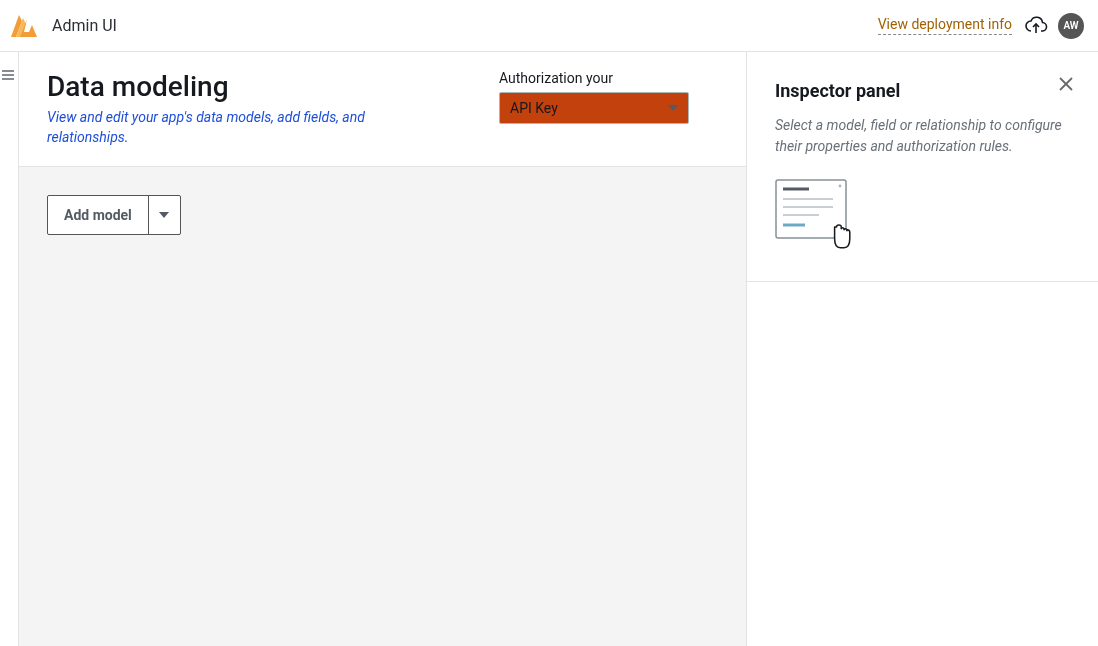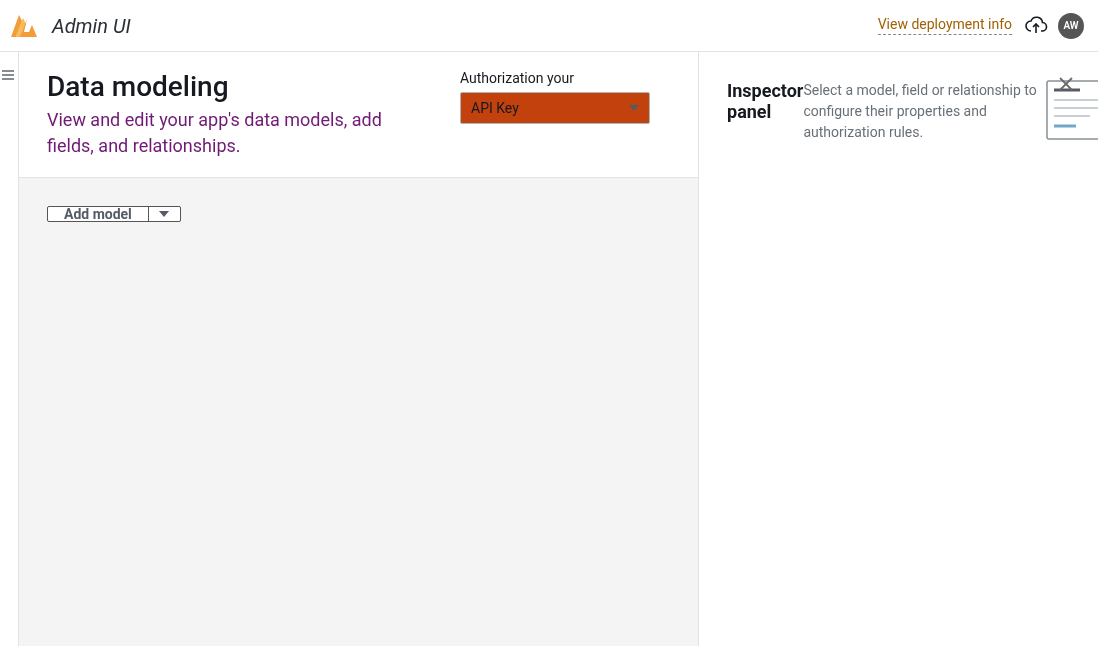--- a/index.html
+++ b/index.html
@@ -23,24 +23,23 @@
     padding: 0 14px 0 10px;
     border-bottom: 1px solid #e3e3e3;
     background: #fff;
   }
   .logo {
     width: 28px; height: 28px;
     margin-right: 14px;
     display: inline-flex; align-items: center; justify-content: center;
   }
   .app-title {
-    font-size: 20px;
+    font-size: 16px;
     font-weight: 400;
     color: #2b2f36;
-    font-style: italic;
   }
   .header-spacer { flex: 1; }
   .deploy-link {
     font-size: 14px;
     color: #a16207;
     border-bottom: 1px dashed #888;
     padding-bottom: 2px;
     margin-right: 12px;
     cursor: pointer;
   }
@@ -95,23 +94,24 @@
     gap: 52px;
   }
   .main-title-wrap { flex: 1; max-width: 380px; }
   .main-title {
     font-size: 28px;
     font-weight: 500;
     color: #16191f;
     margin-bottom: 4px;
   }
   .main-subtitle {
-    font-size: 18px;
-    color: #701a75;
+    font-size: 14px;
+    color: #1d4ed8;
     line-height: 1.45;
+    font-style: italic;
   }
 
   .auth-block {
     width: 210px;
     margin-left: 20px;
   }
   .auth-label {
     font-size: 14px;
     color: #16191f;
     margin-bottom: 6px;
@@ -138,21 +138,21 @@
   }
 
   .canvas {
     flex: 1;
     background: #f4f4f4;
     padding: 28px;
   }
 
   .split-btn {
     display: inline-flex;
-    height: 16px;
+    height: 40px;
     border: 1px solid #555;
     border-radius: 2px;
     overflow: hidden;
     background: #be185d;
   }
   .split-btn .label {
     padding: 0 16px;
     display: inline-flex; align-items: center;
     font-size: 14px;
     font-weight: 700;
@@ -163,43 +163,44 @@
   .split-btn .toggle {
     width: 32px;
     border-left: 1px solid #555;
     display: inline-flex; align-items: center; justify-content: center;
     cursor: pointer;
     background: #fff;
   }
 
   
   .inspector {
-    width: 400px;
+    width: 352px;
     border-left: 1px solid #e3e3e3;
     background: #fff;
     padding: 28px 28px 0 28px;
     position: relative;
     display: flex;
-    flex-direction: row;
+    flex-direction: column;
   }
   .inspector .close {
     position: absolute;
     top: 22px; right: 22px;
     width: 20px; height: 20px;
     display: inline-flex; align-items: center; justify-content: center;
     color: #6b6b6b;
     cursor: pointer;
   }
   .inspector-title {
     font-size: 18px;
     font-weight: 700;
     margin-bottom: 14px;
     color: #16191f;
   }
   .inspector-help {
+    font-style: italic;
     color: #687078;
     line-height: 1.5;
     margin-bottom: 22px;
     font-size: 14px;
   }
   .inspector-illus {
     width: 80px; height: 78px;
   }
   .inspector-divider {
     border-top: 1px solid #e3e3e3;

